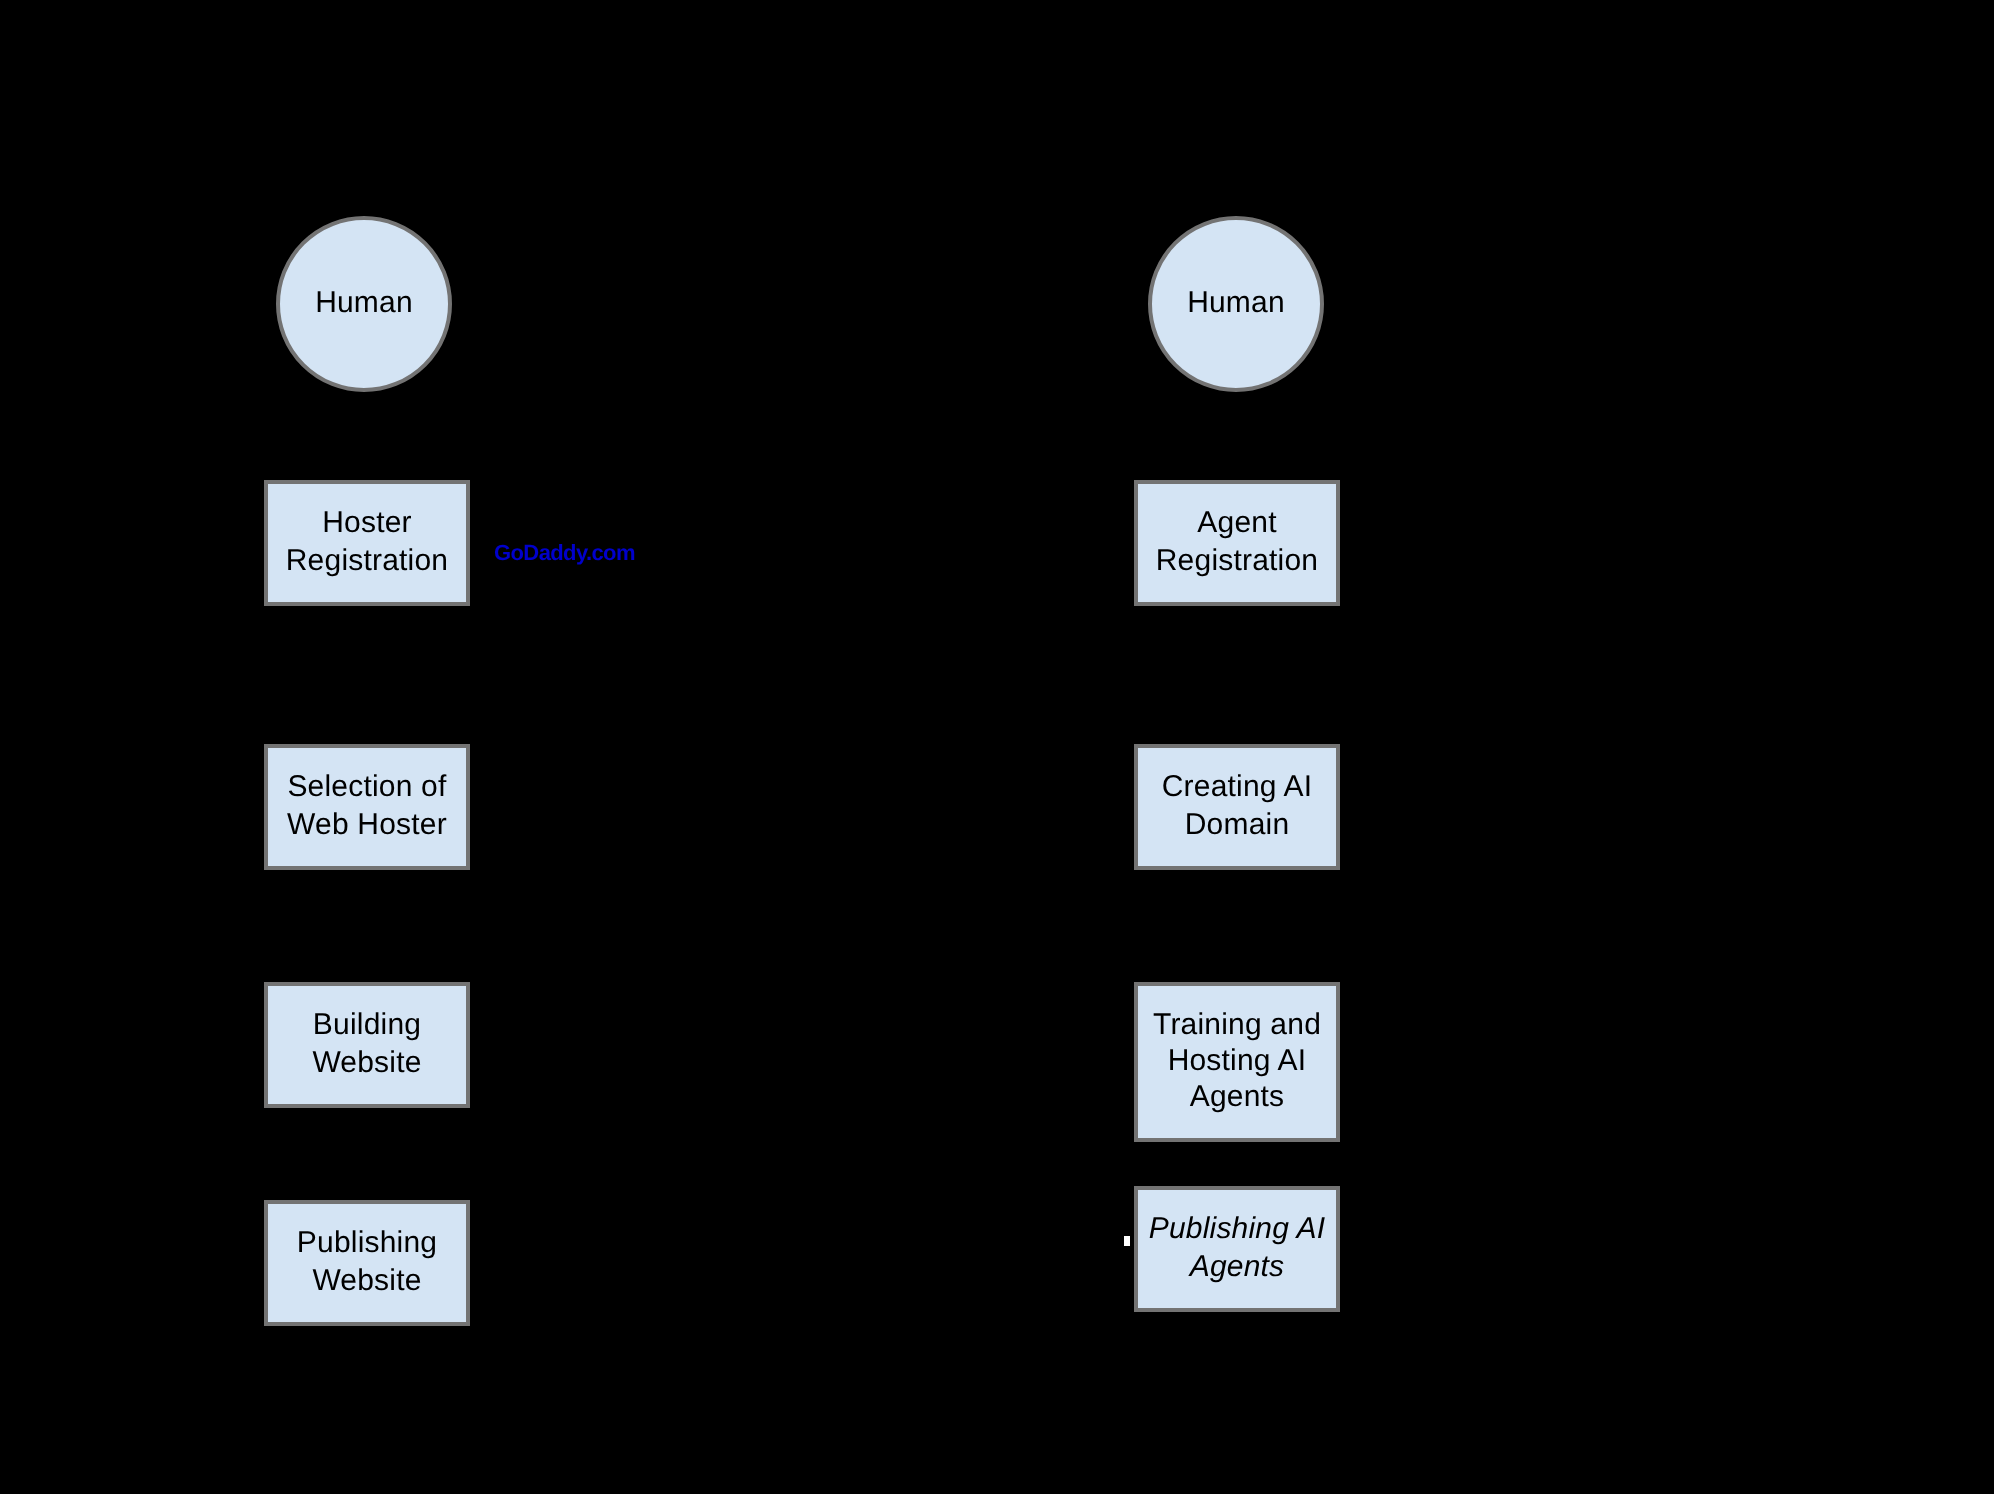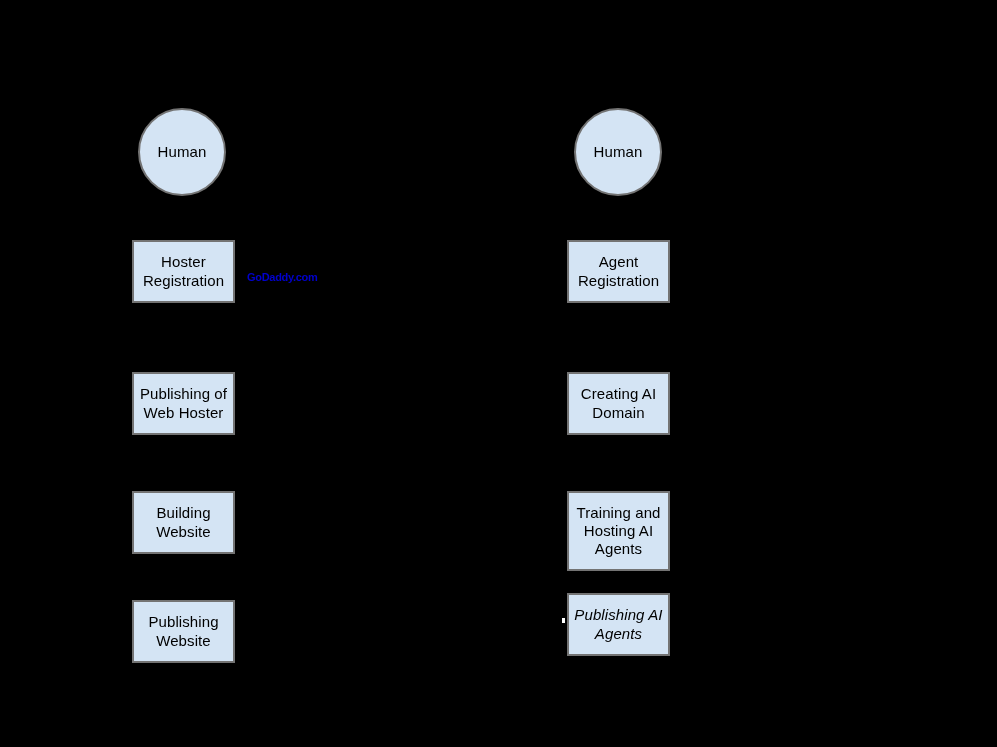--- a/index.html
+++ b/index.html
@@ -80,21 +80,21 @@
   <div class="node ellipse" style="left:138px; top:108px; width:88px; height:88px;">
     <span>Human</span>
   </div>
 
   <div class="node" style="left:132px; top:240px; width:103px; height:63px;">
     <span>Hoster
 Registration</span>
   </div>
 
   <div class="node" style="left:132px; top:372px; width:103px; height:63px;">
-    <span>Publishing of
+    <span>Selection of
 Web Hoster</span>
   </div>
 
   <div class="node" style="left:132px; top:491px; width:103px; height:63px;">
     <span>Building
 Website</span>
   </div>
 
   <div class="node" style="left:132px; top:600px; width:103px; height:63px;">
     <span>Publishing

